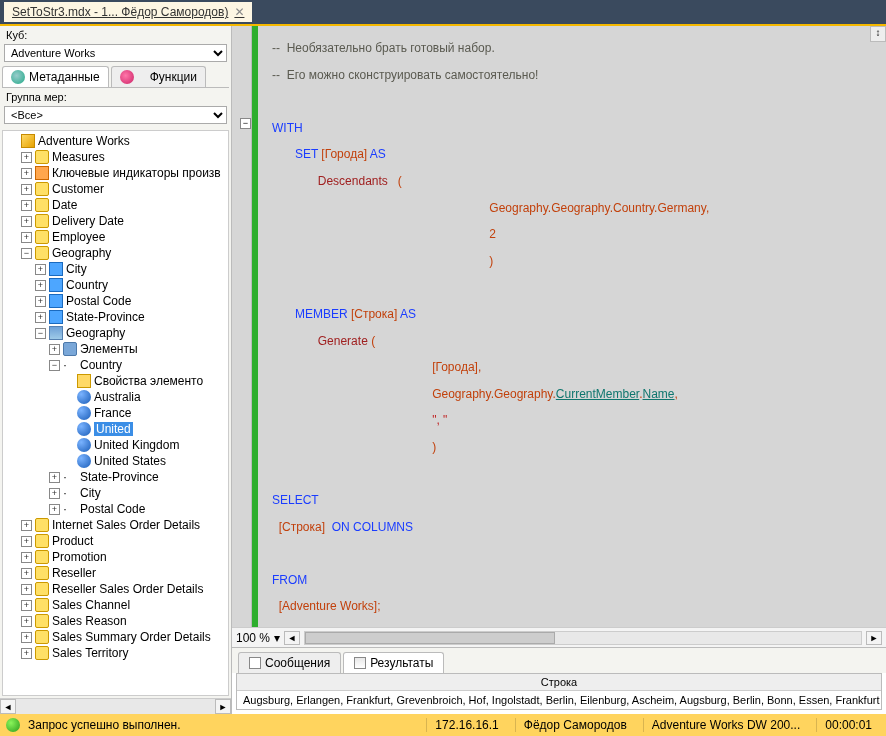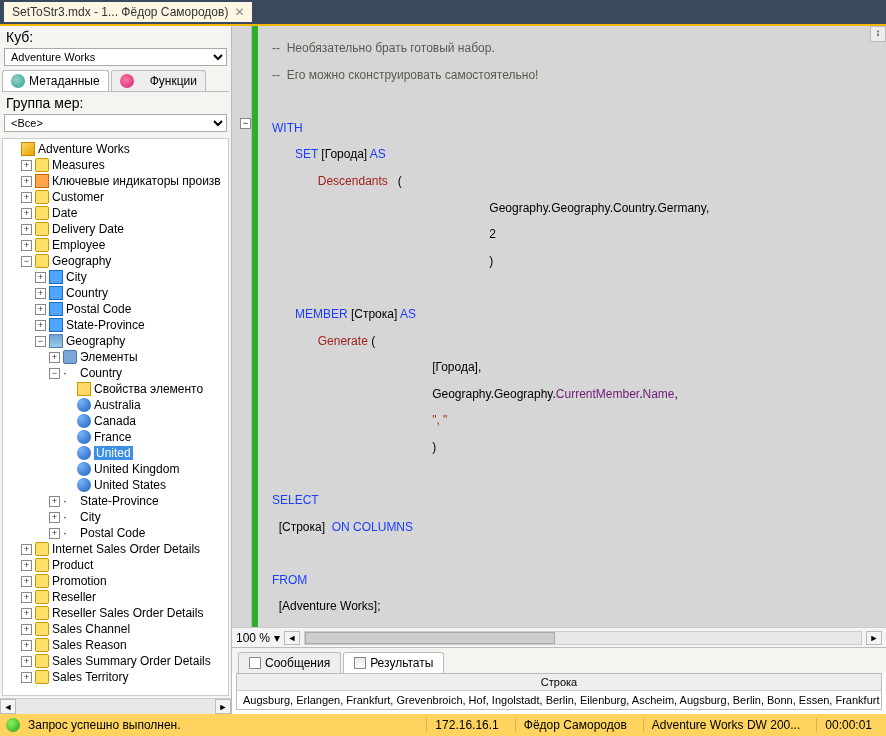--- a/index.html
+++ b/index.html
@@ -1,25 +1,25 @@
 <!DOCTYPE html>
 <html><head>
 <meta charset="utf-8">
 <style>
 * { box-sizing: border-box; margin: 0; padding: 0; font-family: "Segoe UI", Tahoma, sans-serif; font-size: 12px; }
 body { width: 886px; height: 736px; background: #fff; overflow: hidden; display: flex; flex-direction: column; }
 
 .titlebar { background: #3a4a5e; color: #fff; height: 26px; display: flex; align-items: center; border-bottom: 2px solid #f5b800; }
-.tab-file { background: #fdf6e3; color: #333; padding: 3px 8px; margin-left: 4px; display: flex; align-items: center; gap: 6px; font-size: 11px; }
+.tab-file { background: #fdf6e3; color: #333; padding: 3px 8px; margin-left: 4px; display: flex; align-items: center; gap: 6px; font-size: 11px; text-decoration: underline; }
 .tab-close { color: #888; cursor: pointer; }
 
 .main { flex: 1; display: flex; overflow: hidden; }
 
 .sidebar { width: 232px; background: #f4f4f0; border-right: 1px solid #bbb; display: flex; flex-direction: column; }
-.sidebar-label { padding: 3px 6px; font-size: 14px; }
+.sidebar-label { padding: 3px 6px; font-size: 11px; }
 .sidebar-select { margin: 0 4px 4px; width: calc(100% - 8px); border: 1px solid #aaa; background: #fff; font-size: 11px; padding: 1px 2px; }
 
 .side-tabs { display: flex; border-bottom: 1px solid #bbb; background: #f4f4f0; margin: 0 2px; }
 .side-tab { padding: 3px 8px; display: flex; align-items: center; gap: 4px; font-size: 11px; border: 1px solid #bbb; border-bottom: none; background: #fff; border-radius: 3px 3px 0 0; margin-right: 2px; }
 .side-tab.inactive { background: #eee; gap: 16px; }
 
 .tree { flex: 1; overflow: auto; background: #fff; border: 1px solid #ccc; margin: 2px; padding: 2px; font-size: 11px; }
 .tree-node { white-space: nowrap; display: flex; align-items: center; gap: 3px; padding: 1px 0; }
 .tree-node .expander { width: 11px; height: 11px; border: 1px solid #888; display: inline-flex; align-items: center; justify-content: center; font-size: 9px; line-height: 1; color: #333; background: #fff; }
 .tree-node .expander.blank { border: none; }
@@ -47,22 +47,22 @@
 .hscroll .track { flex: 1; background: #e8e8e8; }
 
 .editor-area { flex: 1; display: flex; flex-direction: column; overflow: hidden; }
 .editor { flex: 1; background: #d6d6d6; display: flex; overflow: hidden; position: relative; }
 .gutter { width: 20px; background: #d6d6d6; border-right: 1px solid #bbb; }
 .green-bar { width: 6px; background: #2eae2e; }
 .code { flex: 1; padding: 6px 14px; font-family: Consolas, monospace; font-size: 19px; line-height: 1.4; white-space: pre; overflow: hidden; }
 .cmt { color: #5a5a50; }
 .kw { color: #1a3cff; }
 .fn { color: #a02020; }
-.br { color: #000000; }
-.prop { color: #701a75; }
+.br { color: #c2410c; }
+.prop { color: #0f766e; text-decoration: underline; }
 .str { color: #c02020; }
 .collapse-marker { position: absolute; left: 8px; top: 92px; width: 11px; height: 11px; border: 1px solid #888; background: #fff; font-size: 9px; text-align: center; line-height: 9px; }
 .vscroll-stub { position:absolute; right:0; top:0; width:16px; height:16px; background:#eee; border:1px solid #bbb; font-size:10px; text-align:center; }
 
 .zoom-row { height: 20px; background: #f4f4f4; border-top: 1px solid #ccc; display: flex; align-items: center; padding: 0 4px; gap: 4px; }
 .zoom-row .track { flex:1; height:14px; background:#e8e8e8; border:1px solid #ccc; position:relative; }
 .zoom-row .thumb { position:absolute; left:0; top:0; height:100%; width:45%; background:#cdcdcd; border:1px solid #aaa; }
 .zoom-row .arrow { width:16px; height:14px; border:1px solid #bbb; background:#f4f4f4; text-align:center; font-size:9px; line-height:12px; }
 
 .result-tabs { display:flex; background:#f4f4f0; border-top:1px solid #bbb; padding:4px 6px 0; gap:2px; }
@@ -192,25 +192,20 @@
         </div>
         <div class="tree-node indent-4">
           <span class="expander blank"></span>
           <span class="ico ico-folder"></span>
           <span>Свойства элементо</span>
         </div>
         <div class="tree-node indent-4">
           <span class="expander blank"></span>
           <span class="ico ico-ball"></span>
           <span>Australia</span>
-        </div>
-        <div class="tree-node indent-4">
-          <span class="expander blank"></span>
-          <span class="ico ico-ball"></span>
-          <span>Canada</span>
         </div>
         <div class="tree-node indent-4">
           <span class="expander blank"></span>
           <span class="ico ico-ball"></span>
           <span>France</span>
         </div>
         <div class="tree-node indent-4">
           <span class="expander blank"></span>
           <span class="ico ico-ball"></span>
           <span class="selected">United</span>

